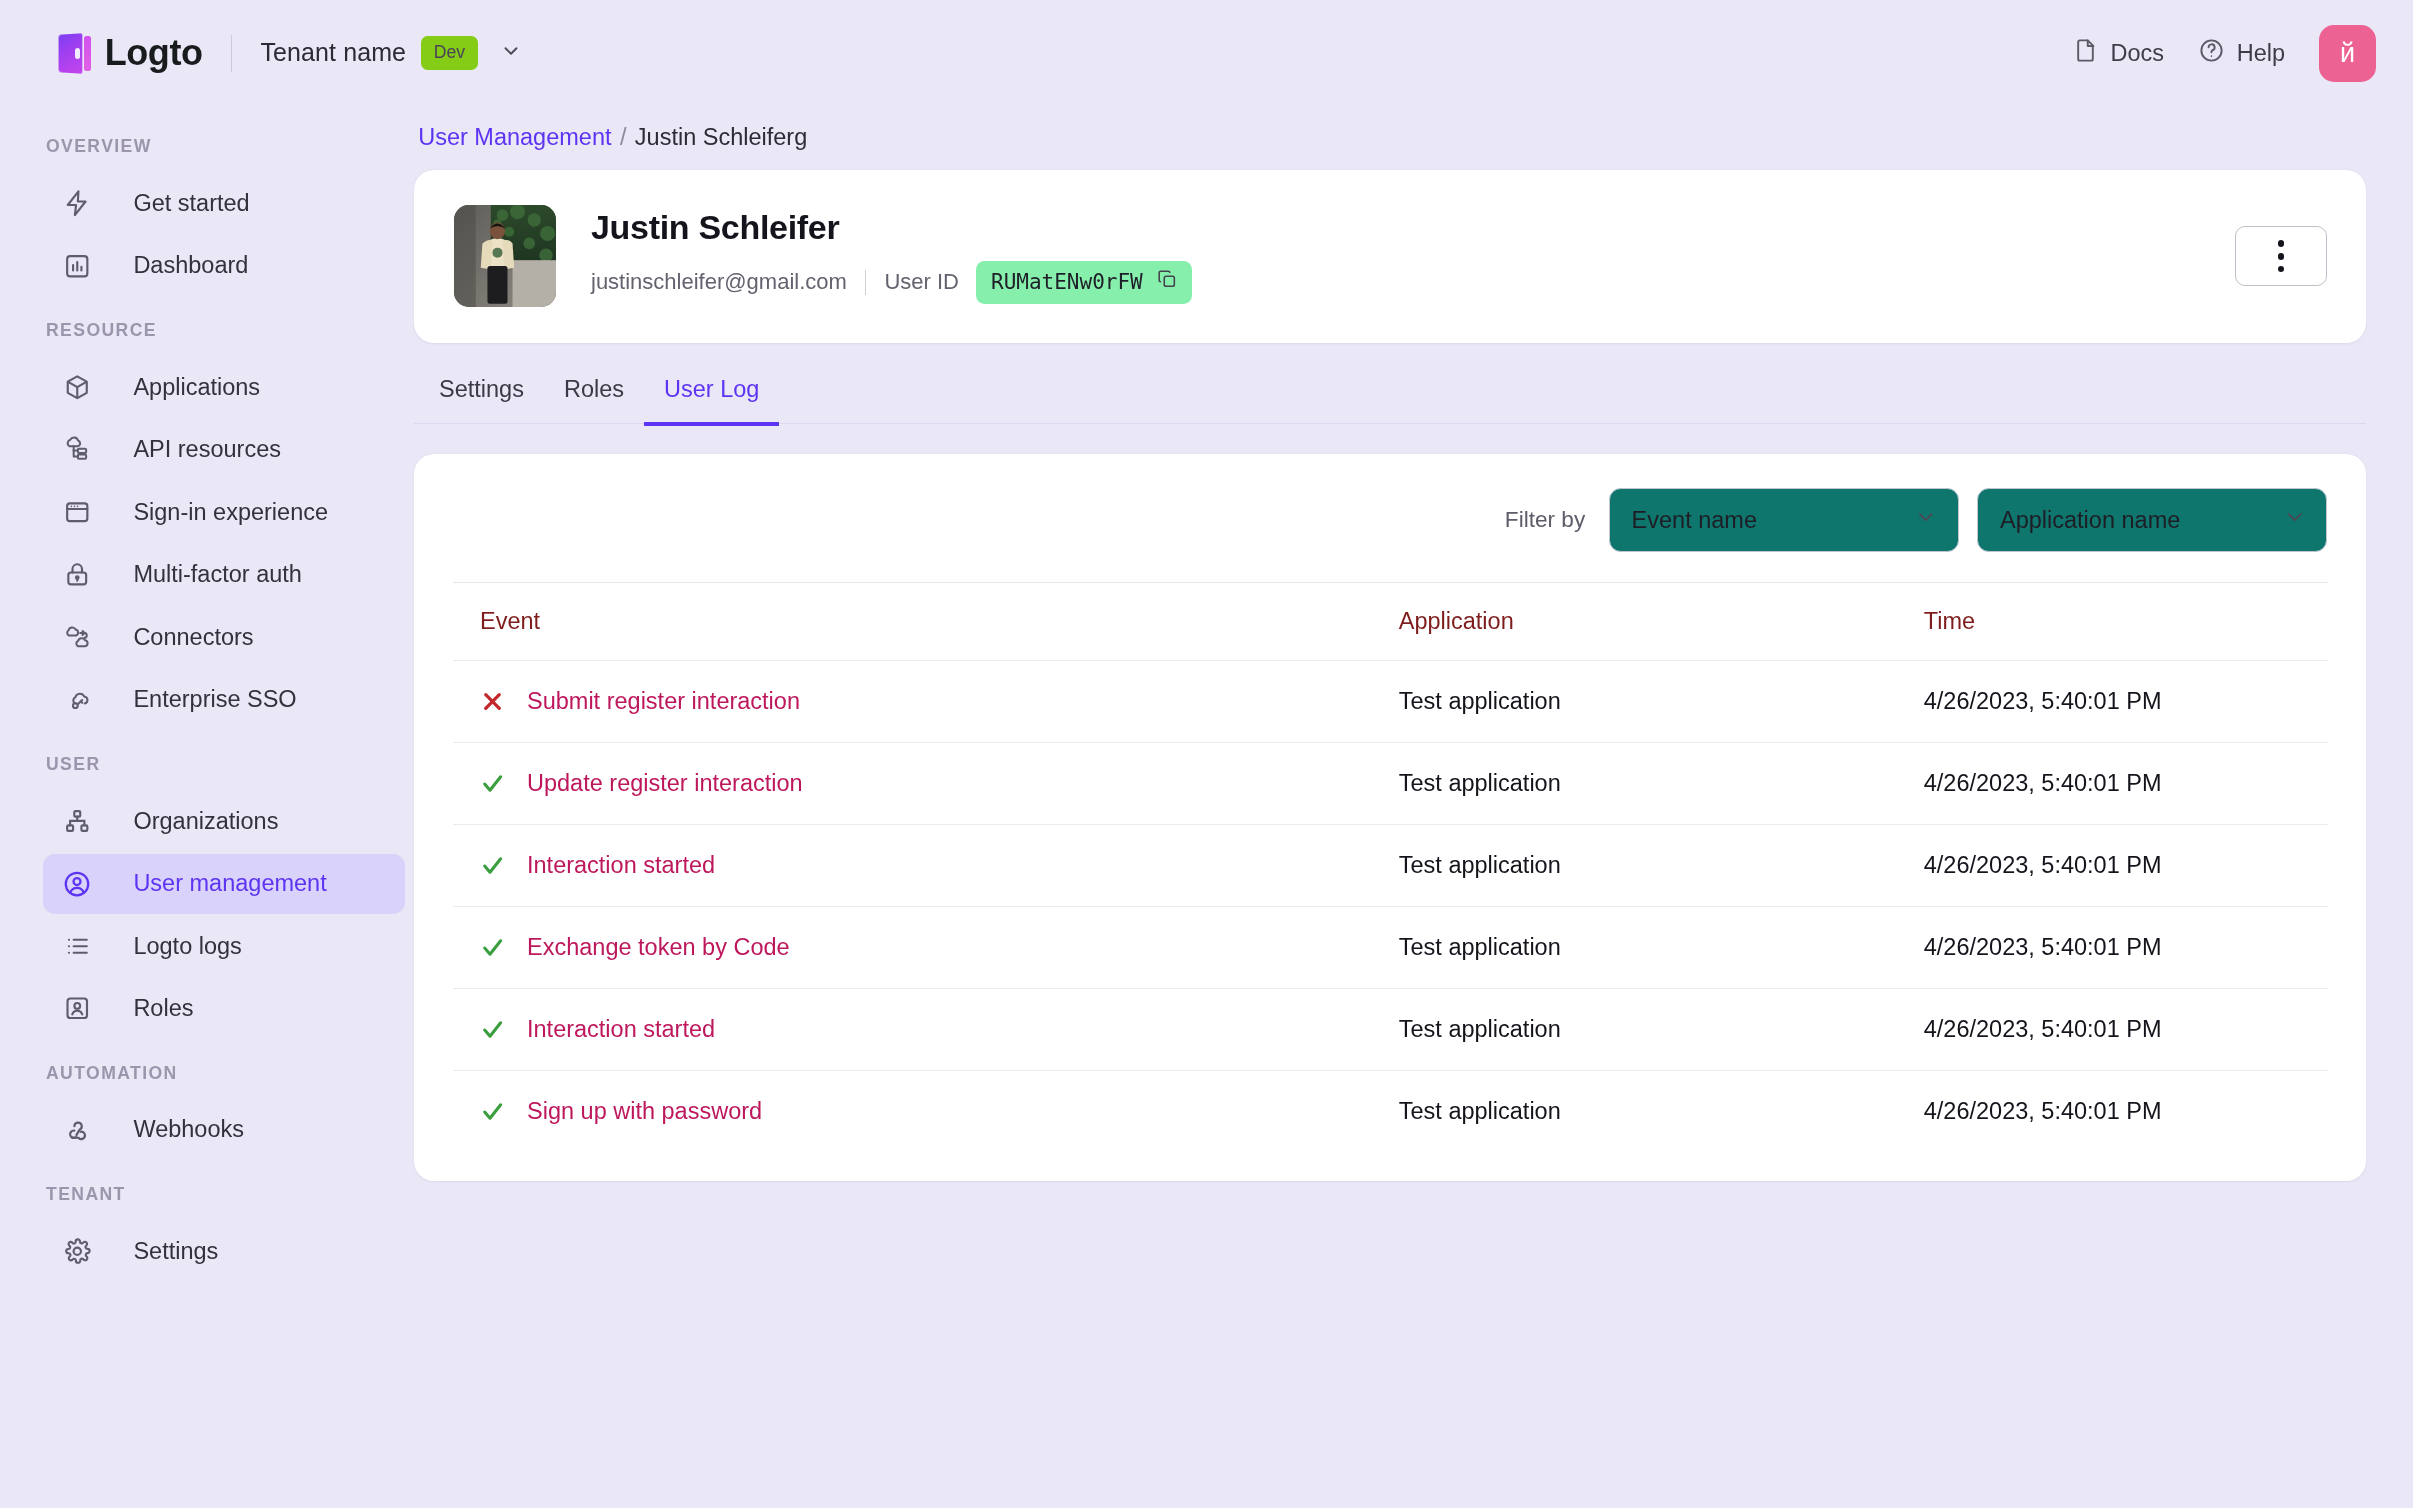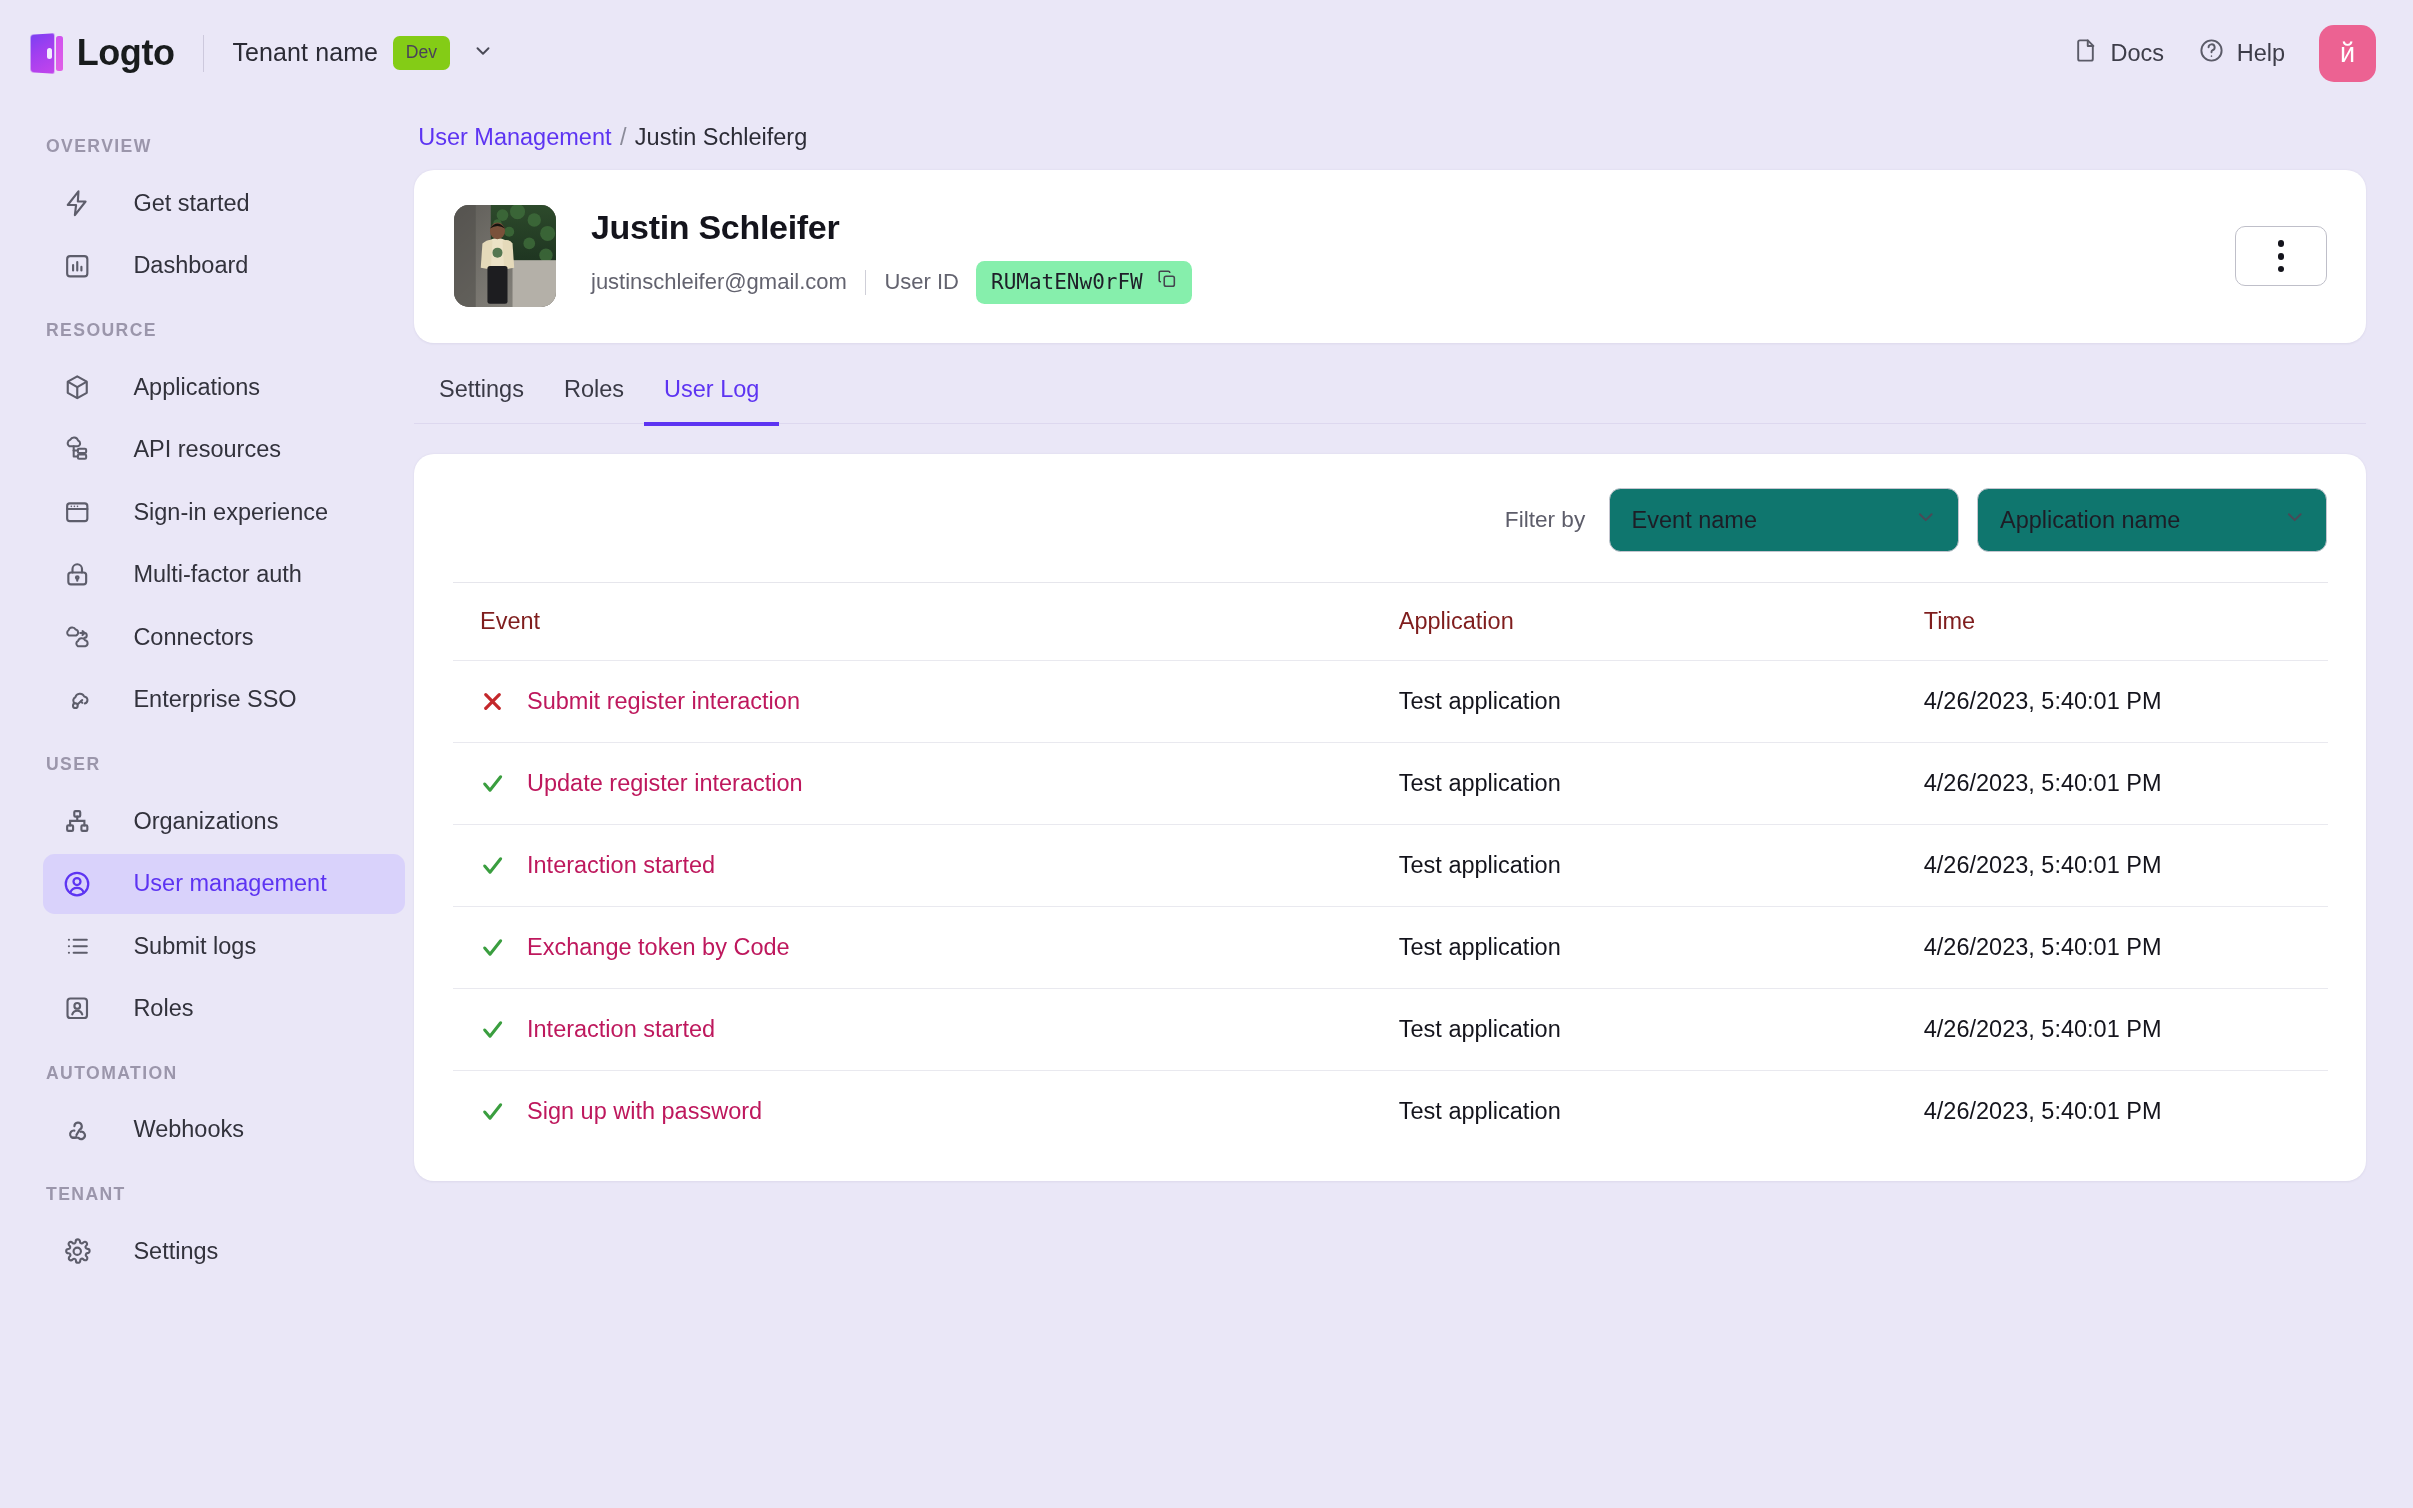--- a/index.html
+++ b/index.html
@@ -7,21 +7,21 @@
     width: 2413px; height: 1508px;
     background: #eae7f7;
     font-family: "Liberation Sans", sans-serif;
     -webkit-font-smoothing: antialiased;
   }
   .app { position: relative; width: 2413px; height: 1508px; overflow: hidden; }
 
   
   .topbar {
     position: absolute; left: 0; top: 0; width: 2413px; height: 106px;
-    display: flex; align-items: center;
+    display: flex; align-items: center; padding-left: 28px;
   }
   .brand { display: flex; align-items: center; padding-left: 30px; }
   .logo-mark { width: 35px; height: 42px; position: relative; }
   .logo-mark .door {
     position: absolute; left: 0; top: 1.7px; width: 23.5px; height: 39px;
     background: linear-gradient(150deg, #7b3ff2 0%, #a23ff0 45%, #c345ec 100%);
     border-radius: 3.4px 1.7px 1.7px 3.4px;
     transform: perspective(50px) rotateY(-9deg);
   }
   .logo-mark .knob {
@@ -302,21 +302,21 @@
       <span class="ico">
         <svg width="28.5" height="28.5" viewBox="0 0 24 24" fill="none" stroke="currentColor" stroke-width="1.8" stroke-linecap="round">
             <line x1="9" y1="6.5" x2="20" y2="6.5"></line>
             <line x1="9" y1="12" x2="20" y2="12"></line>
             <line x1="9" y1="17.5" x2="20" y2="17.5"></line>
             <circle cx="5" cy="6.5" r=".9" fill="currentColor" stroke="none"></circle>
             <circle cx="5" cy="12" r=".9" fill="currentColor" stroke="none"></circle>
             <circle cx="5" cy="17.5" r=".9" fill="currentColor" stroke="none"></circle>
           </svg>
       </span>
-      <span>Submit logs</span>
+      <span>Logto logs</span>
     </div>
     <div class="nav-item">
       <span class="ico">
         <svg width="28.5" height="28.5" viewBox="0 0 24 24" fill="none" stroke="currentColor" stroke-width="1.8" stroke-linecap="round">
             <rect x="3.8" y="3.8" width="16.4" height="16.4" rx="2.4"></rect>
             <circle cx="12" cy="10" r="2.4"></circle>
             <path d="M7.8 17.2a4.4 4.4 0 0 1 8.4 0"></path>
           </svg>
       </span>
       <span>Roles</span>

